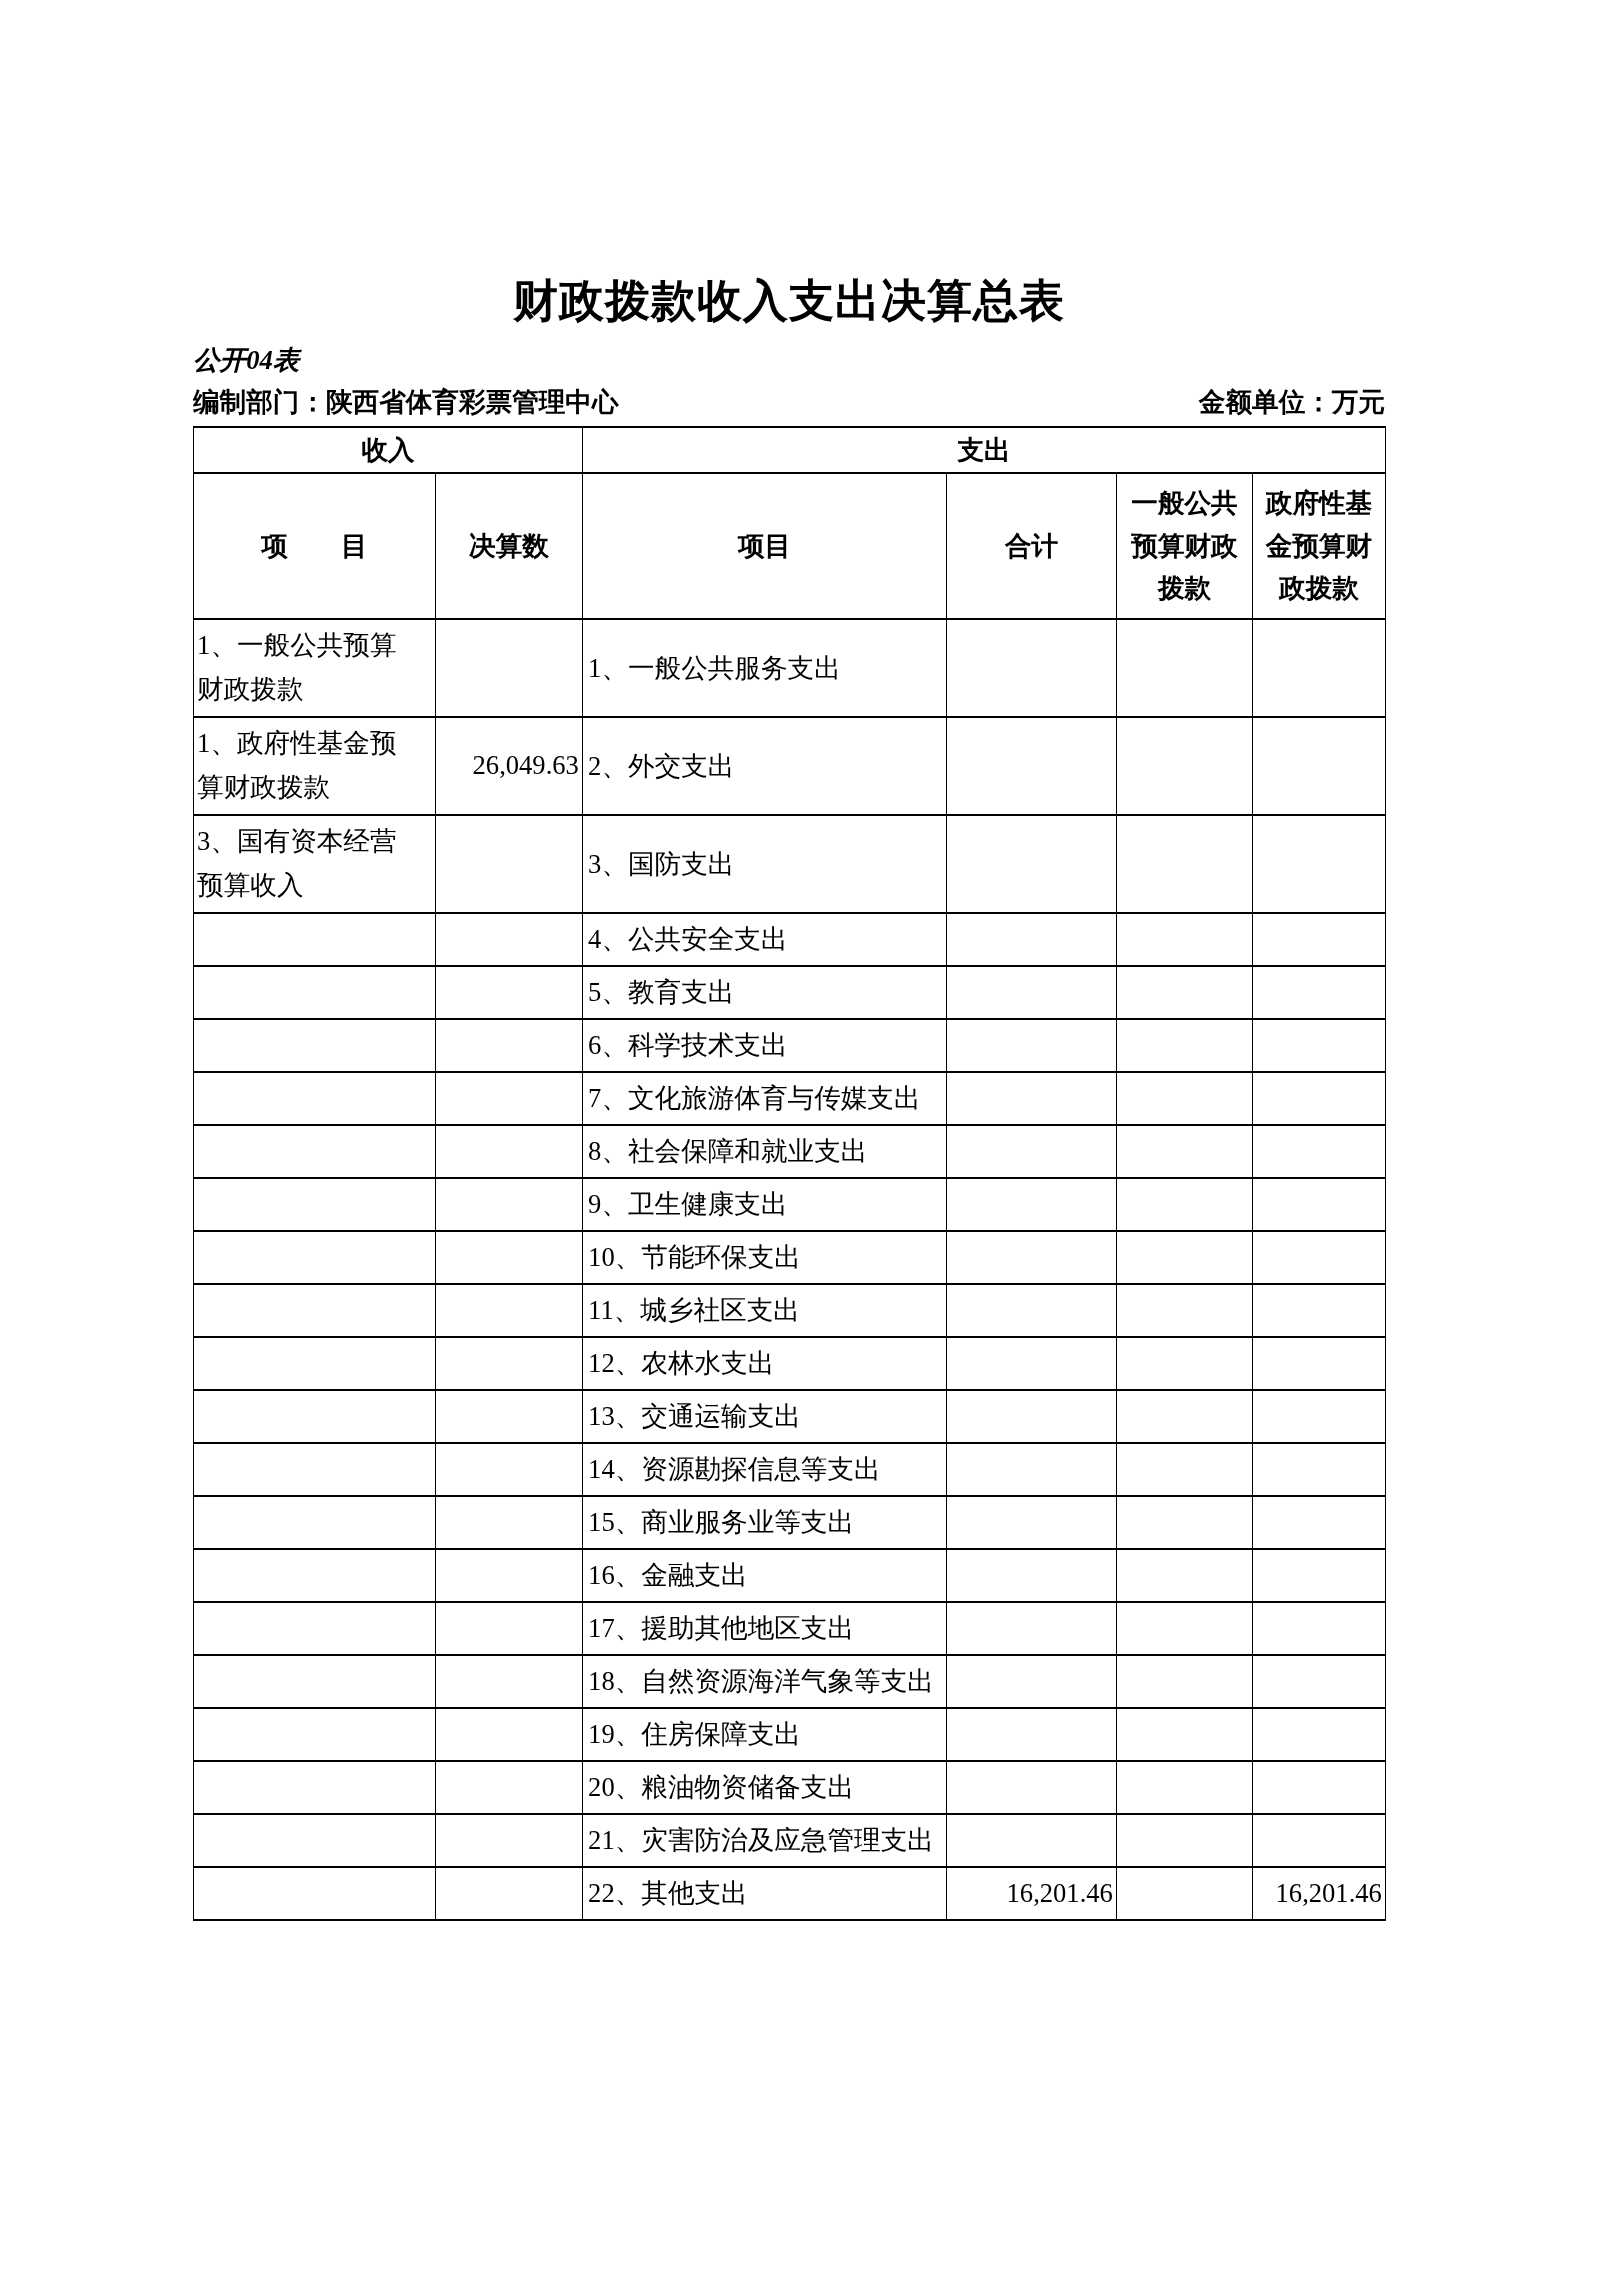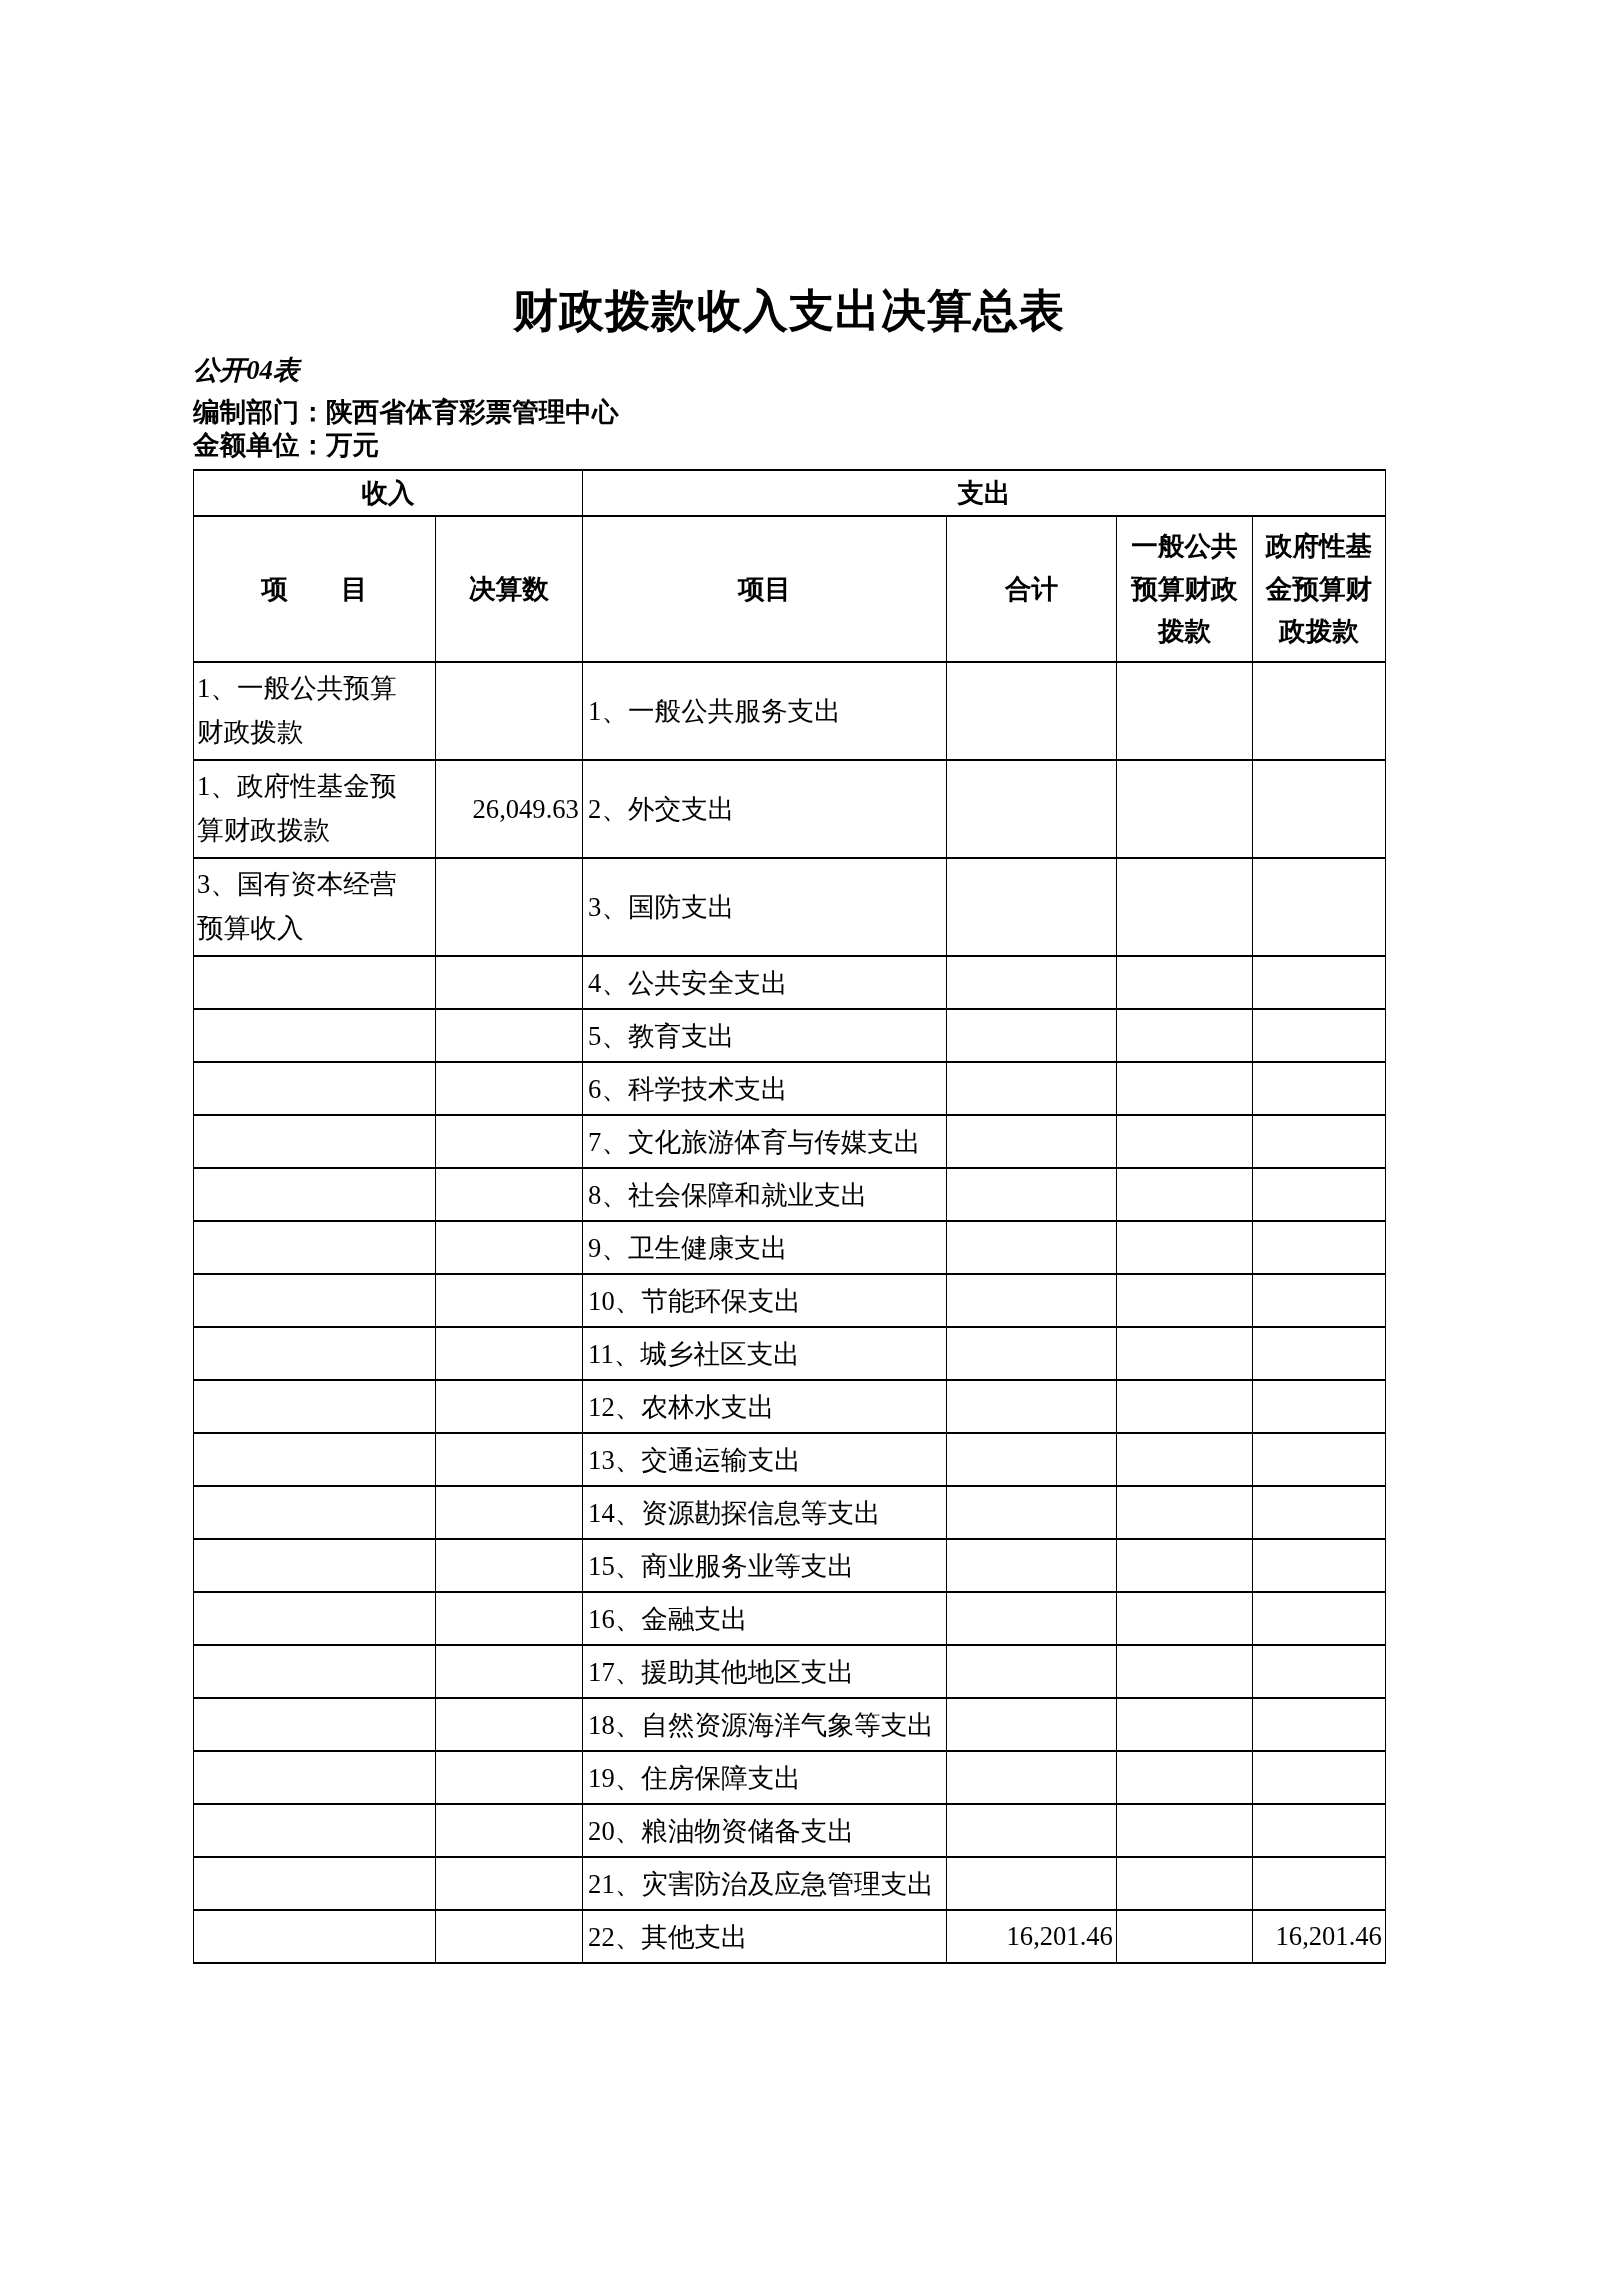--- a/index.html
+++ b/index.html
@@ -11,21 +11,21 @@
   }
   body {
     width: 1623px;
     height: 2295px;
     position: relative;
     overflow: hidden;
   }
   .sheet {
     position: absolute;
     left: 193px;
-    top: 286px;
+    top: 276px;
     width: 1192px;
   }
   .doc-title {
     text-align: center;
     font-size: 45px;
     font-weight: bold;
     line-height: 1.15;
     letter-spacing: 1px;
     white-space: nowrap;
   }
@@ -38,21 +38,20 @@
     font-style: italic;
   }
   .meta-row {
     display: flex;
     justify-content: space-between;
     align-items: baseline;
     font-size: 26.6px;
     font-weight: bold;
     margin-top: 8.2px;
     line-height: 1.25;
-    flex-direction: column;
   }
   table.fiscal {
     margin-top: 7.2px;
     border-collapse: collapse;
     table-layout: fixed;
     width: 1192px;
   }
   table.fiscal td, table.fiscal th {
     border: 1.5px solid #000;
     border-top-width: 2.6px;

